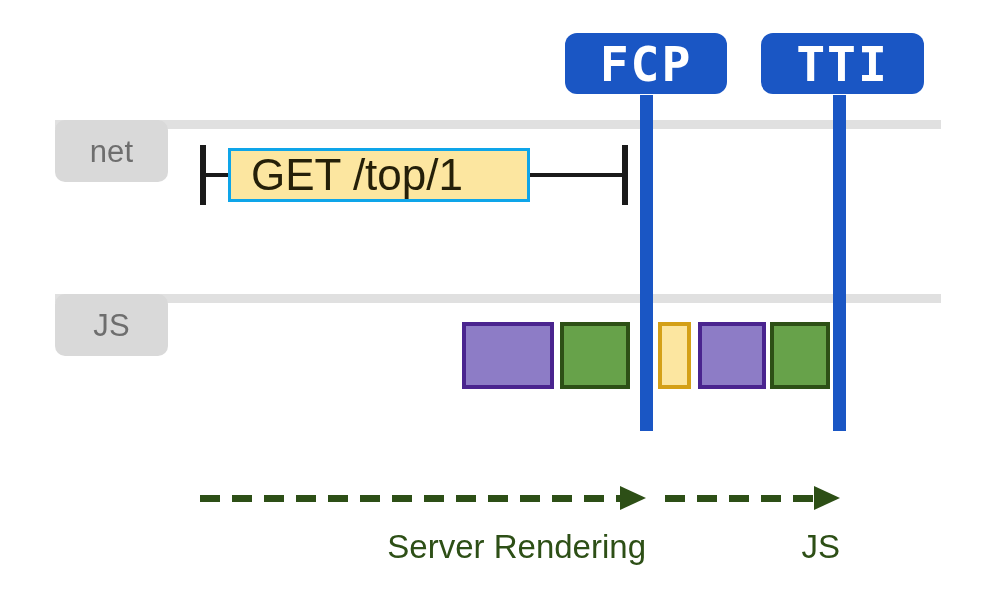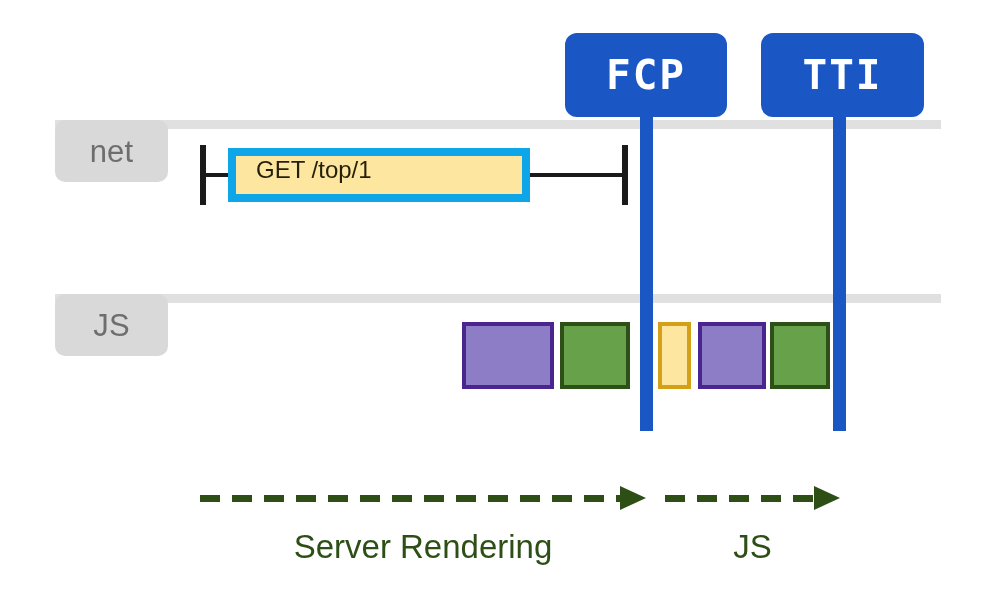--- a/index.html
+++ b/index.html
@@ -82,26 +82,26 @@
   }
   .whisker-cap.left  { left: 0; }
   .whisker-cap.right { right: 0; }
   .request-box {
     position: absolute;
     left: 28px;
     top: 3px;
     width: 302px;
     height: 54px;
     background: #fce6a0;
-    border: 8px solid #0ea5e9;
+    border: 3px solid #0ea5e9;
     box-sizing: border-box;
     display: flex;
-    align-items: flex-start;
+    align-items: center;
     padding-left: 20px;
-    font-size: 24px;
+    font-size: 44px;
     color: #241f08;
     white-space: nowrap;
   }
 
   
   .task {
     position: absolute;
     top: 322px;
     height: 67px;
     box-sizing: border-box;
@@ -123,27 +123,27 @@
   .marker-line {
     position: absolute;
     top: 95px;
     width: 13px;
     height: 336px;
     background: #1a56c4;
   }
   .marker-badge {
     position: absolute;
     top: 33px;
-    height: 84px;
+    height: 61px;
     background: #1a56c4;
     border-radius: 12px;
     color: #ffffff;
     font-family: "DejaVu Sans Mono", "Liberation Mono", monospace;
     font-weight: bold;
-    font-size: 41px;
+    font-size: 48px;
     letter-spacing: 2px;
     display: flex;
     align-items: center;
     justify-content: center;
   }
 
   
   .phase-arrow {
     position: absolute;
     height: 24px;
@@ -164,21 +164,21 @@
     width: 0;
     height: 0;
     border-top: 12px solid transparent;
     border-bottom: 12px solid transparent;
     border-left: 26px solid #2d4f16;
   }
   .phase-caption {
     position: absolute;
     color: #2d4f16;
     font-size: 33px;
-    text-align: center;
+    text-align: right;
     white-space: nowrap;
   }
 </style>
 </head>
 <body>
 
 <div id="diagram">
 
   <div class="track track-net"></div>
   <div class="track track-js"></div>

